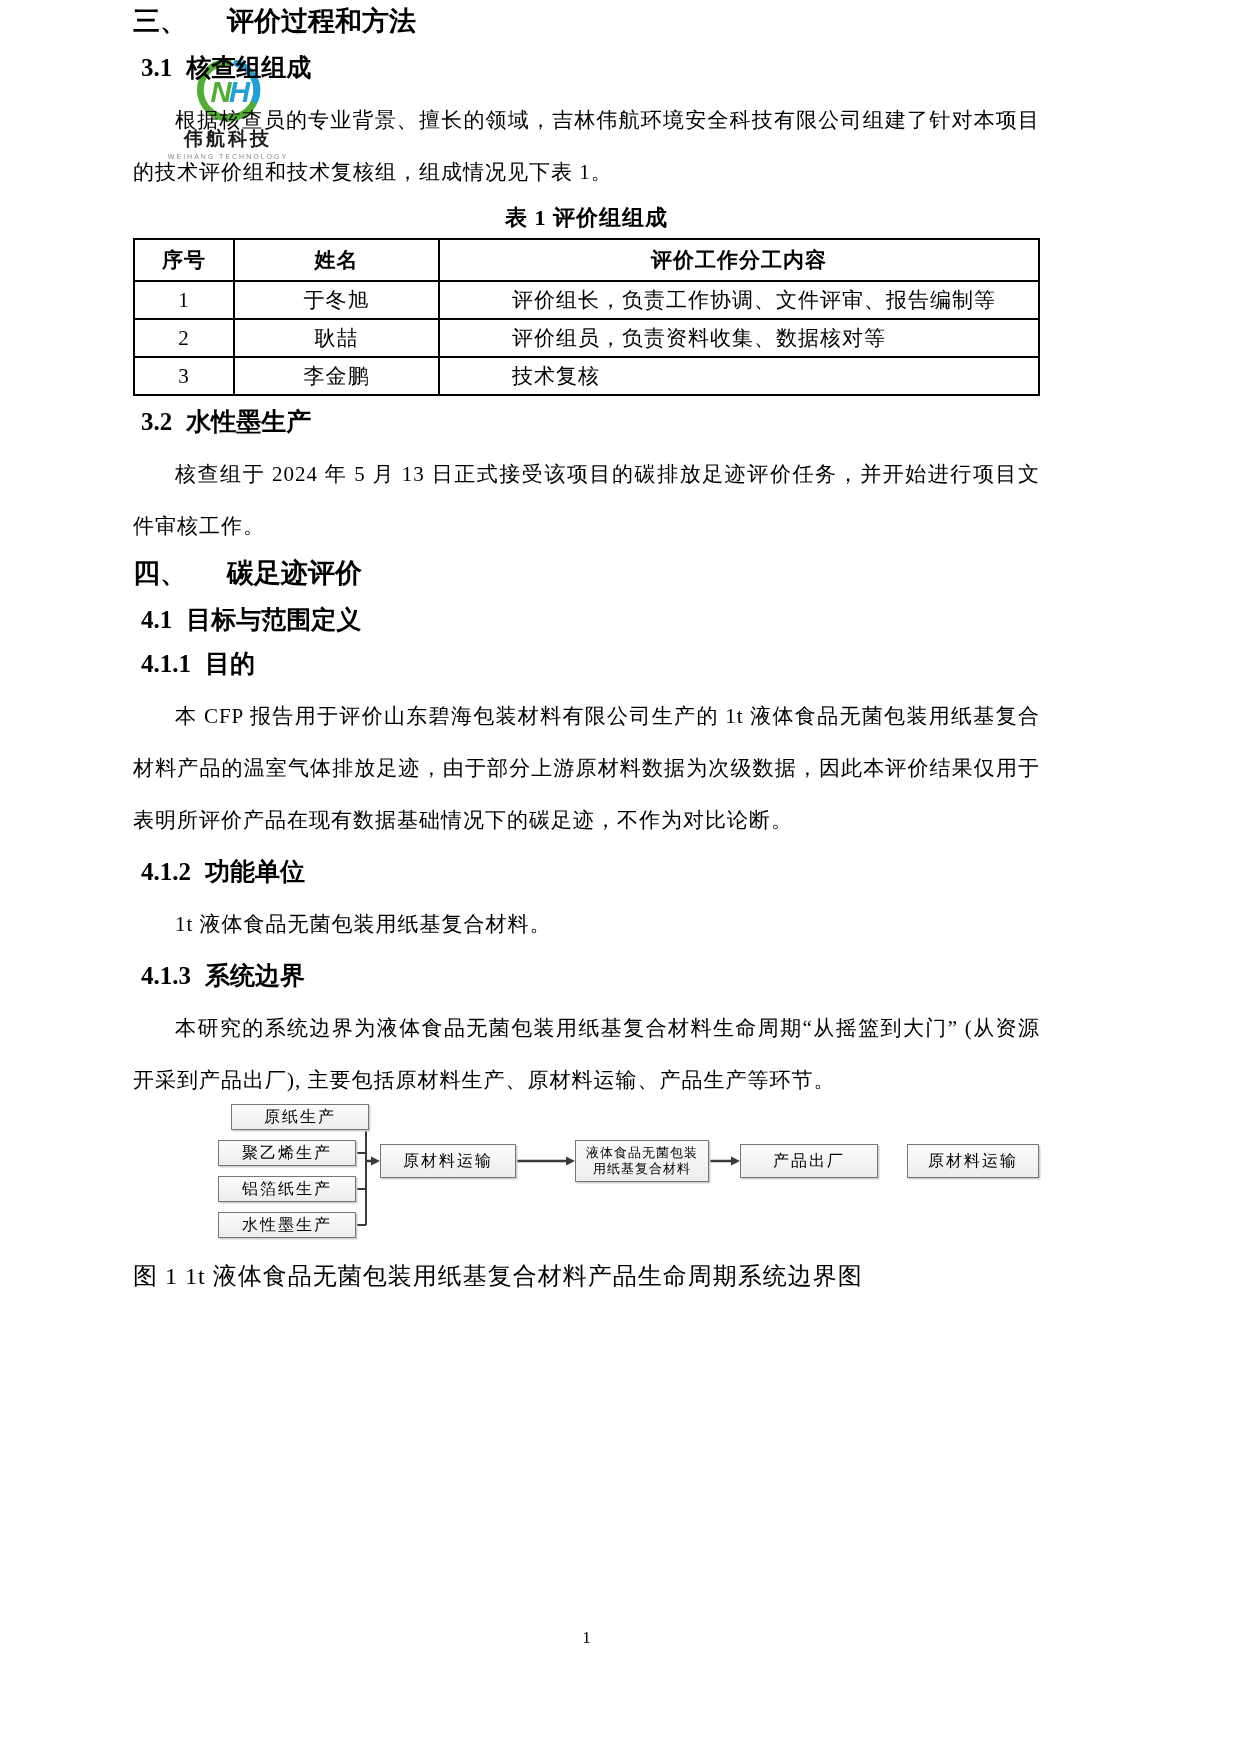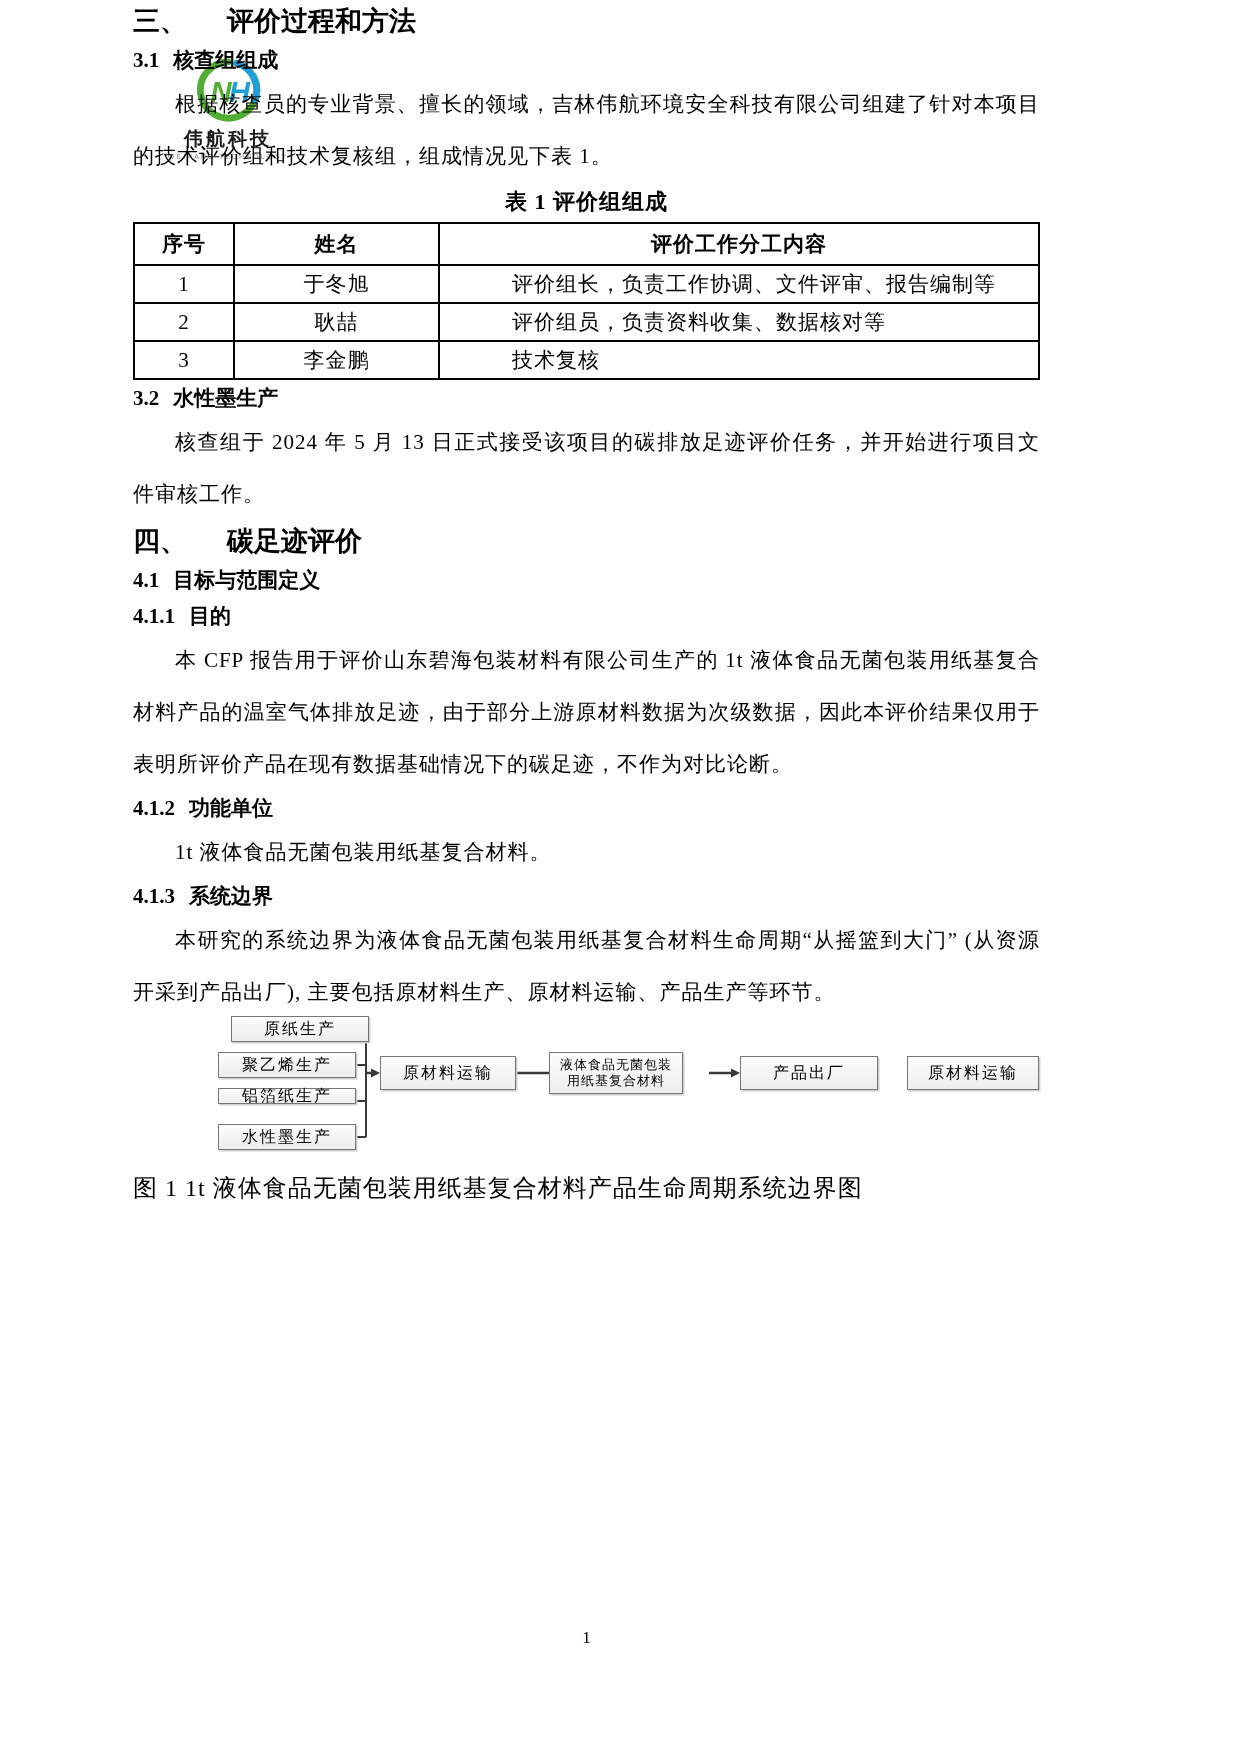--- a/index.html
+++ b/index.html
@@ -13,21 +13,21 @@
   }
   
   .logo{position:absolute;left:166px;top:56px;width:124px;text-align:center;}
   .logo svg{display:block;margin:0 auto;}
   .brand-cn{font-weight:bold;font-size:19px;letter-spacing:3px;color:#1b1b1b;margin-top:2px;font-family:"Liberation Sans","DejaVu Sans",sans-serif;}
   .brand-en{font-size:7px;letter-spacing:2px;color:#8a8a8a;margin-top:1px;font-family:"Liberation Sans","DejaVu Sans",sans-serif;}
   
   .content{position:absolute;left:133px;top:0;width:907px;}
   h1.chapter{font-size:27px;font-weight:bold;line-height:42px;margin:0;}
   h1 .cnum{margin-right:40px;}
-  h2.sec{font-size:21px;font-weight:bold;line-height:36px;margin:0;}
+  h2.sec{font-size:25px;font-weight:bold;line-height:36px;margin:8px;}
   h2 .hnum{margin-right:14px;}
   p.para{font-size:21px;line-height:52px;margin:0;text-align:justify;text-indent:2em;letter-spacing:1px;}
   .h-chapter3{margin-top:140px;}
   .h-s31{margin-top:22px;}
   .p-s31{margin-top:4px;}
   .tbl-caption{margin:6px 0 0;text-align:center;font-weight:bold;font-size:22px;line-height:28px;letter-spacing:1px;}
   .eval-table{margin-top:6px;border-collapse:collapse;width:907px;table-layout:fixed;font-size:21px;}
   .eval-table th,.eval-table td{border:2px solid #000;padding:0;letter-spacing:1px;}
   .eval-table th{font-weight:bold;height:40px;text-align:center;}
   .eval-table td{height:36px;text-align:center;}
@@ -52,24 +52,24 @@
     display:flex;align-items:center;justify-content:center;
     background:linear-gradient(180deg,#fcfcfc 0%,#ededed 100%);
     border:1px solid #767676;
     box-shadow:1.5px 1.5px 0 #cfcfcf;
     font-size:16px;letter-spacing:2px;
     box-sizing:border-box;
     text-align:center;
   }
   .src1{left:98px;top:6px;width:138px;height:26px;}
   .src2{left:85px;top:42px;width:138px;height:26px;}
-  .src3{left:85px;top:78px;width:138px;height:16px;}
+  .src3{left:85px;top:78px;width:138px;height:26px;}
   .src4{left:85px;top:114px;width:138px;height:26px;}
   .trans1{left:247px;top:46px;width:136px;height:34px;}
-  .product{left:416px;top:42px;width:134px;height:42px;flex-direction:column;font-size:13px;line-height:16px;letter-spacing:1px;}
+  .product{left:442px;top:42px;width:134px;height:42px;flex-direction:column;font-size:13px;line-height:16px;letter-spacing:1px;}
   .out{left:607px;top:46px;width:138px;height:34px;}
   .trans2{left:774px;top:46px;width:132px;height:34px;}
   .connectors{position:absolute;left:0;top:0;width:907px;height:150px;}
   .fig-caption{margin-top:12px;text-align:left;font-size:24px;letter-spacing:1px;}
   
   .page-num{position:absolute;left:133px;top:1628px;width:907px;text-align:center;font-size:17px;}
 </style>
 </head>
 <body>
 

